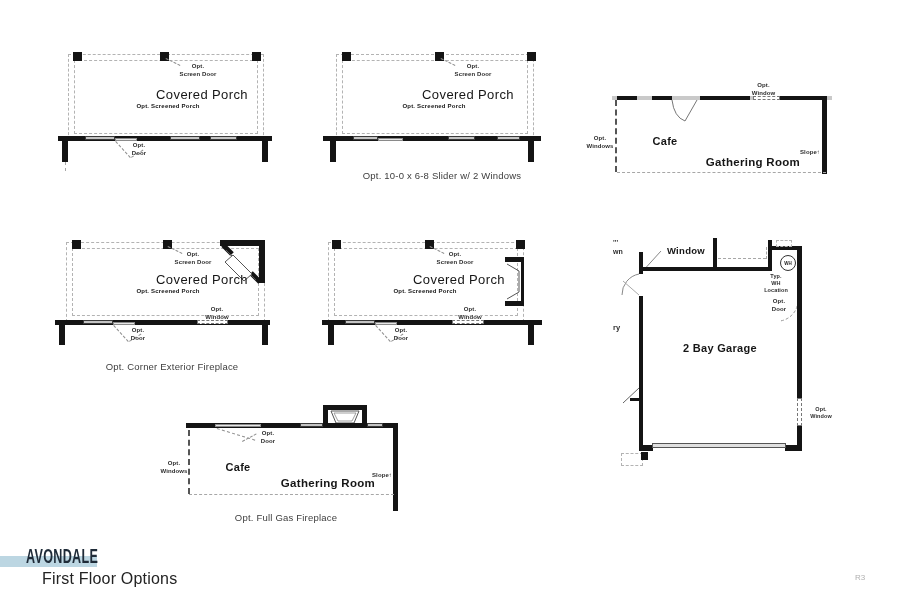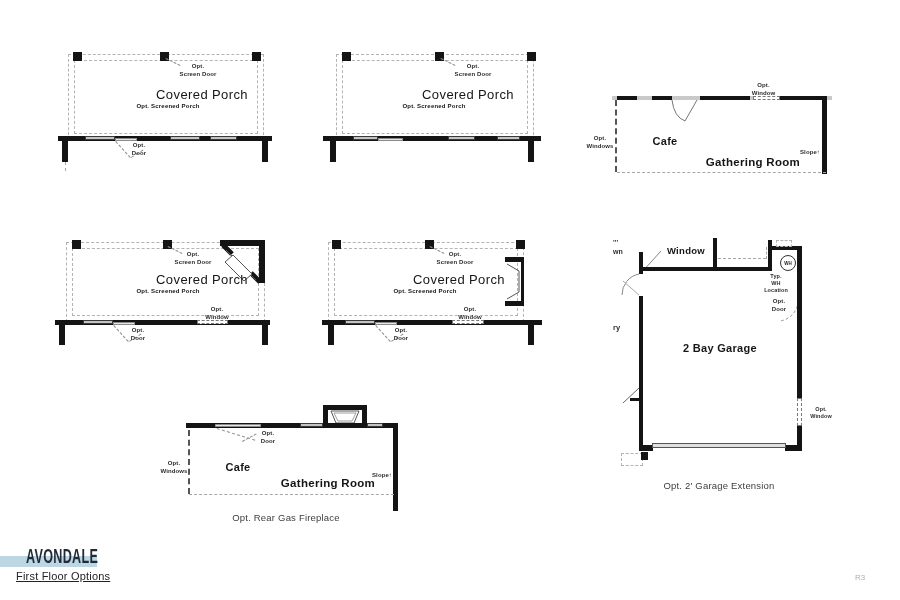--- a/index.html
+++ b/index.html
@@ -22,21 +22,21 @@
   .porch-title{position:absolute;text-align:center;color:#161616;}
   .porch-title .main{font-size:13px;font-weight:400;letter-spacing:0.4px;text-align:right;}
   .porch-title .sub{font-size:6px;font-weight:700;margin-top:1px;letter-spacing:0.2px;}
   .caption{position:absolute;font-size:9.5px;color:#3d3d3d;text-align:center;letter-spacing:0.2px;}
   .svg-ov{position:absolute;left:0;top:0;pointer-events:none;}
   .circle{position:absolute;border:1px solid #333;border-radius:50%;background:#fff;
           display:flex;align-items:center;justify-content:center;font-size:4.5px;font-weight:700;color:#222;}
   #brand-band{position:absolute;left:0;top:556;width:97px;height:11px;background:#bcd6e2;}
   #brand-title{position:absolute;left:26px;top:544px;font-size:21px;font-weight:600;color:#1f2b38;
                letter-spacing:0.5px;transform:scaleX(0.6);transform-origin:left center;white-space:nowrap;}
-  #brand-sub{position:absolute;left:16px;top:570px;font-size:11px;color:#232323;letter-spacing:0.2px;text-decoration:underline;}
+  #brand-sub{position:absolute;left:42px;top:570px;font-size:16px;color:#232323;letter-spacing:0.2px;}
   #rev{position:absolute;left:855px;top:573px;font-size:8px;color:#b0b0b0;}
 </style>
 </head>
 <body>
 
 <div id="stage">
 
   <div class="plan" style="left:58px;top:46px;width:218px;height:142px;">
     <div class="dash-rect" style="left:10px;top:8px;width:194px;height:84px;"></div>
     <div class="dash-rect" style="left:16px;top:14px;width:182px;height:72px;"></div>
@@ -77,20 +77,21 @@
       <div class="main">Covered Porch</div>
       <div class="sub">Opt. Screened Porch</div>
     </div>
     <div class="wall" style="left:0px;top:90px;width:218px;height:5px;"></div>
     <div class="wall" style="left:7px;top:95px;width:6px;height:21px;"></div>
     <div class="wall" style="left:205px;top:95px;width:6px;height:21px;"></div>
     <div class="win" style="left:30px;top:90px;width:25px;"></div>
     <div class="win-open" style="left:55px;top:92px;width:25px;"></div>
     <div class="win" style="left:125px;top:90px;width:27px;"></div>
     <div class="win" style="left:174px;top:90px;width:23px;"></div>
+    <div class="caption" style="left:19px;top:124px;width:200px;">Opt. 10-0 x 6-8 Slider w/ 2 Windows</div>
   </div>
 
   <div class="plan" style="left:585px;top:82px;width:255px;height:120px;">
     <div class="ann" style="left:151px;top:0px;width:55px;">Opt.
 Window</div>
     <div style="position:absolute;left:27px;top:14px;width:220px;height:4px;background:#c9c9c9;"></div>
     <div class="wall" style="left:32px;top:14px;width:20px;height:4px;"></div>
     <div class="wall" style="left:67px;top:14px;width:20px;height:4px;"></div>
     <div class="wall" style="left:115px;top:14px;width:50px;height:4px;"></div>
     <div class="win-opt" style="left:168px;top:14px;width:27px;"></div>
@@ -135,20 +136,21 @@
     <div class="wall" style="left:0px;top:85px;width:215px;height:5px;"></div>
     <div class="wall" style="left:4px;top:90px;width:6px;height:20px;"></div>
     <div class="wall" style="left:207px;top:90px;width:6px;height:20px;"></div>
     <div class="win" style="left:28px;top:85px;width:30px;"></div>
     <div class="win-open" style="left:58px;top:87px;width:22px;"></div>
     <div class="win-opt" style="left:142px;top:85px;width:31px;"></div>
     <div class="leader" style="left:59px;top:90px;width:22px;transform:rotate(48deg);"></div>
     <div class="leader" style="left:74px;top:106px;width:14px;transform:rotate(-32deg);"></div>
     <div class="ann" style="left:68px;top:92px;width:30px;">Opt.
 Door</div>
+    <div class="caption" style="left:17px;top:126px;width:200px;">Opt. Corner Exterior Fireplace</div>
   </div>
 
   <div class="plan" style="left:320px;top:235px;width:245px;height:142px;">
     <div class="dash-rect" style="left:8px;top:7px;width:194px;height:78px;"></div>
     <div class="dash-rect" style="left:14px;top:13px;width:182px;height:66px;"></div>
     <div class="post" style="left:12px;top:5px;"></div>
     <div class="post" style="left:105px;top:5px;"></div>
     <div class="post" style="left:196px;top:5px;"></div>
     <div class="wall" style="left:185px;top:22px;width:19px;height:5px;"></div>
     <div class="wall" style="left:185px;top:66px;width:19px;height:5px;"></div>
@@ -212,21 +214,20 @@
     <div class="wall" style="left:44px;top:34px;width:4px;height:3px;"></div>
     <div class="wall" style="left:44px;top:59px;width:4px;height:155px;"></div>
     <div class="ann" style="left:18px;top:86px;width:18px;font-size:7.5px;font-weight:700;text-align:left;">ry</div>
     <div class="wall" style="left:35px;top:161px;width:13px;height:3px;"></div>
     <div class="room-big" style="left:45px;top:105px;width:160px;font-size:11px;">2 Bay Garage</div>
     <div class="wall" style="left:44px;top:208px;width:14px;height:6px;"></div>
     <div class="wall" style="left:190px;top:208px;width:17px;height:6px;"></div>
     <div style="position:absolute;left:57px;top:206px;width:134px;height:5px;background:#e0e0e0;border:1px solid #555;box-sizing:border-box;"></div>
     <div class="dash-rect" style="left:26px;top:216px;width:20px;height:11px;"></div>
     <div class="wall" style="left:46px;top:215px;width:7px;height:8px;"></div>
-    <div class="caption" style="left:24px;top:243px;width:200px;">Opt. 2' Garage Extension</div>
   </div>
 
   <div class="plan" style="left:160px;top:400px;width:250px;height:125px;">
     <div class="wall" style="left:163px;top:5px;width:5px;height:23px;"></div>
     <div class="wall" style="left:202px;top:5px;width:5px;height:23px;"></div>
     <div class="wall" style="left:163px;top:5px;width:44px;height:5px;"></div>
     <svg class="svg-ov" width="250" height="125">
       <path d="M171,11 L199,11 L194,23 L176,23 Z" fill="#ffffff" stroke="#555" stroke-width="1"></path>
       <path d="M174,13 L196,13 L192,21 L178,21 Z" fill="none" stroke="#777" stroke-width="0.7"></path>
     </svg>
@@ -241,21 +242,21 @@
     <div class="optwall-v" style="left:28px;top:30px;height:64px;"></div>
     <div class="ann" style="left:0px;top:60px;width:28px;">Opt.
 Windows</div>
     <div class="wall" style="left:233px;top:23px;width:5px;height:88px;"></div>
     <div class="dash-h" style="left:29px;top:94px;width:205px;"></div>
     <div class="room-big" style="left:58px;top:61px;width:40px;font-size:11px;">Cafe</div>
     <div class="room-big" style="left:103px;top:77px;width:130px;font-size:11.5px;">Gathering Room</div>
     <div class="ann" style="left:205px;top:64px;width:34px;">
       <span>Slope</span><span>↑</span>
     </div>
-    <div class="caption" style="left:26px;top:112px;width:200px;">Opt. Rear Gas Fireplace</div>
+    <div class="caption" style="left:26px;top:112px;width:200px;">Opt. Full Gas Fireplace</div>
   </div>
 
   <div id="brand-band" style="top:556px;"></div>
   <div id="brand-title">AVONDALE</div>
   <div id="brand-sub">First Floor Options</div>
   <div id="rev">R3</div>
 
 </div>
 
 </body></html>

